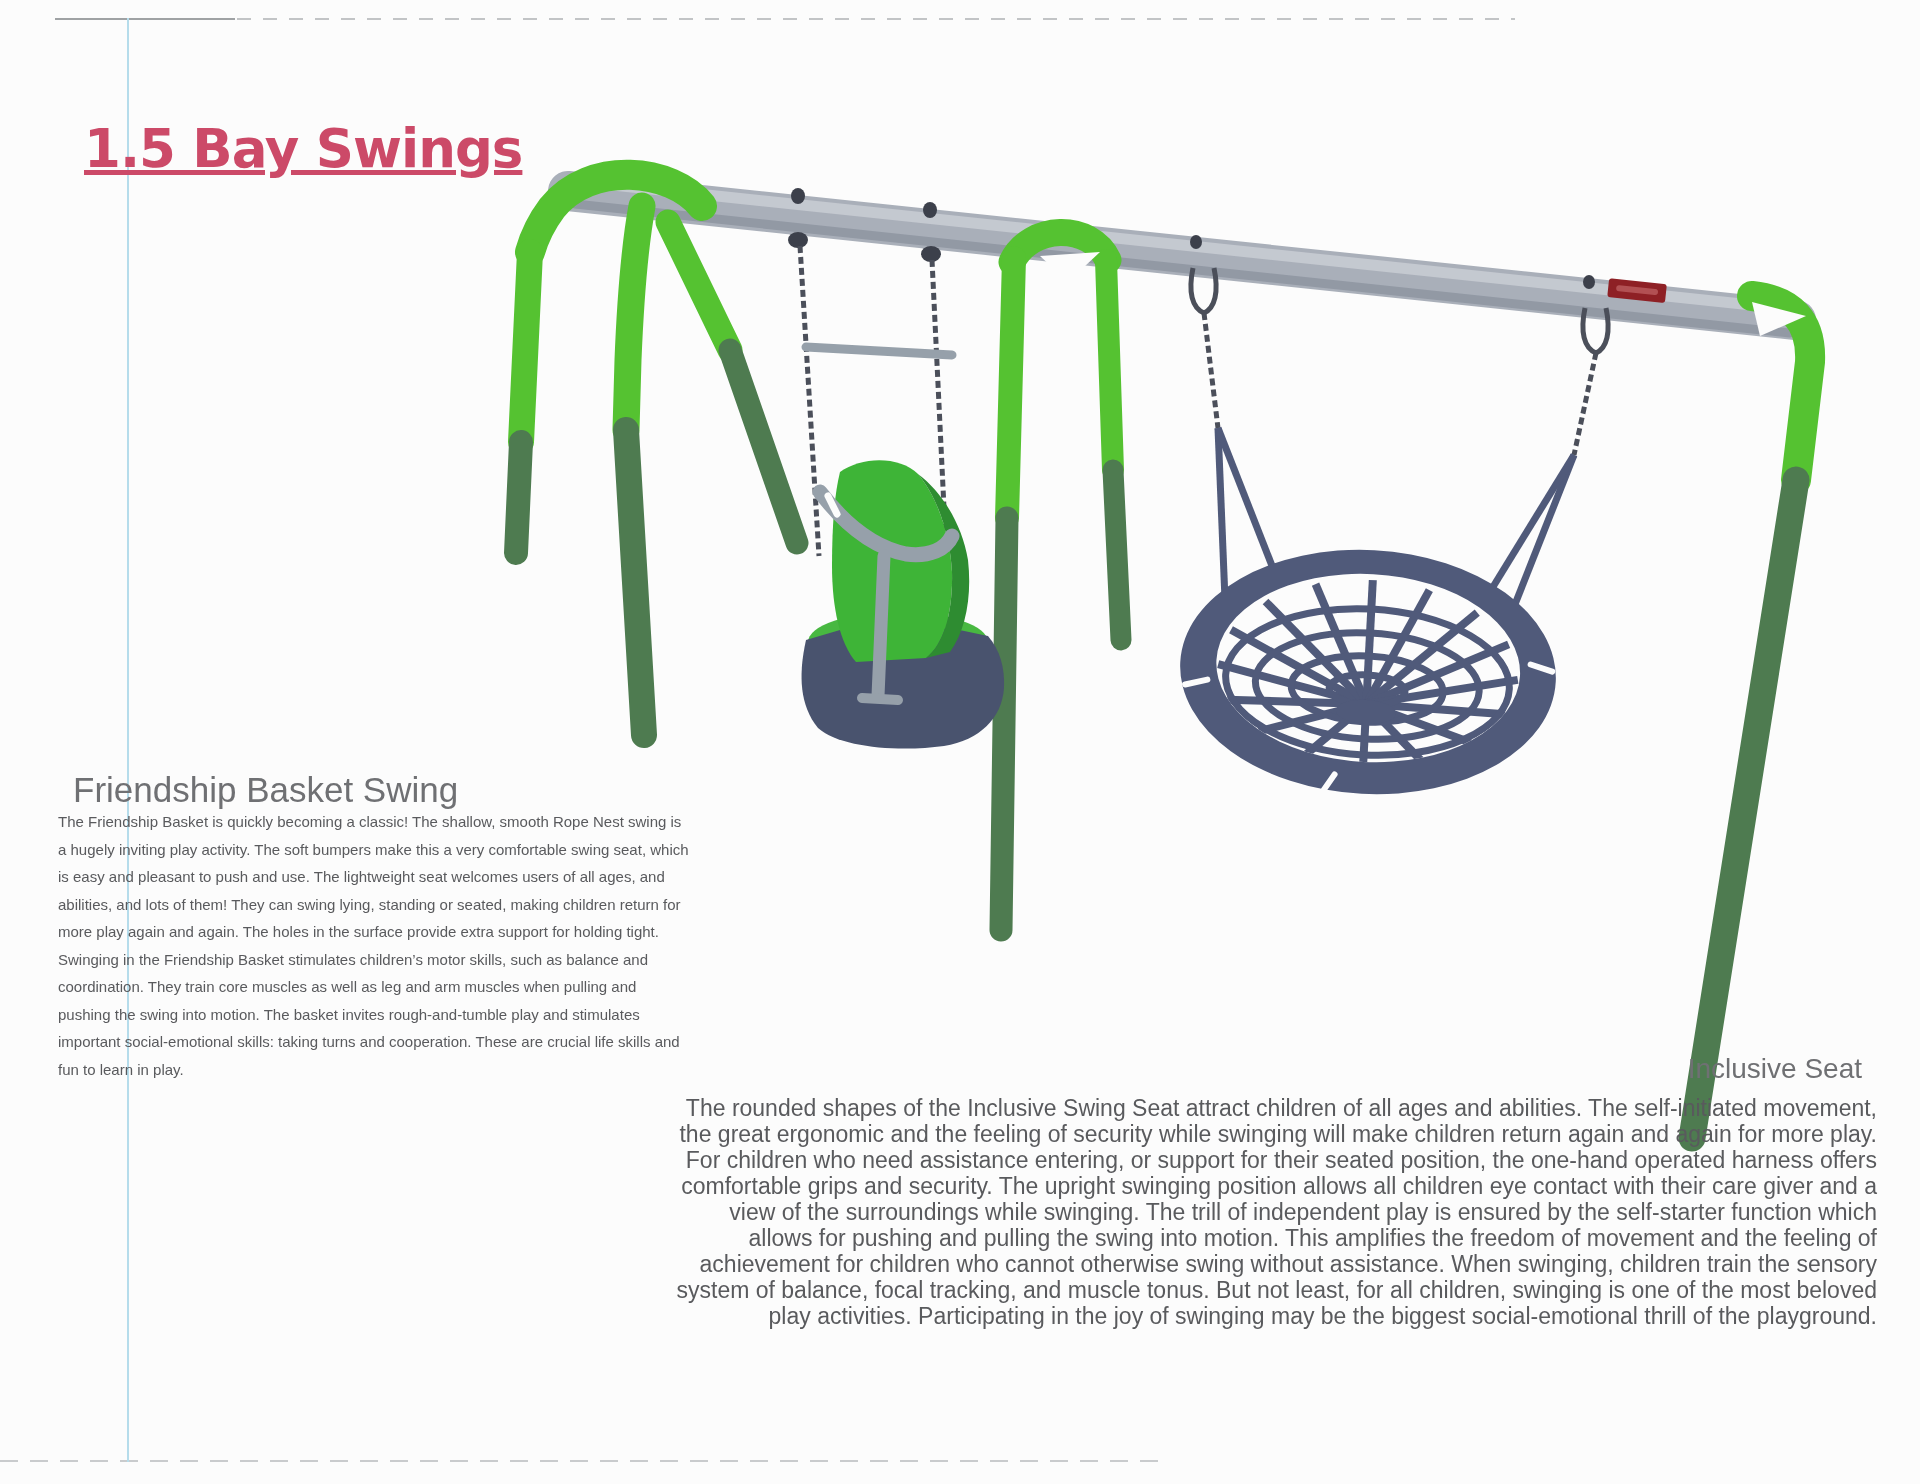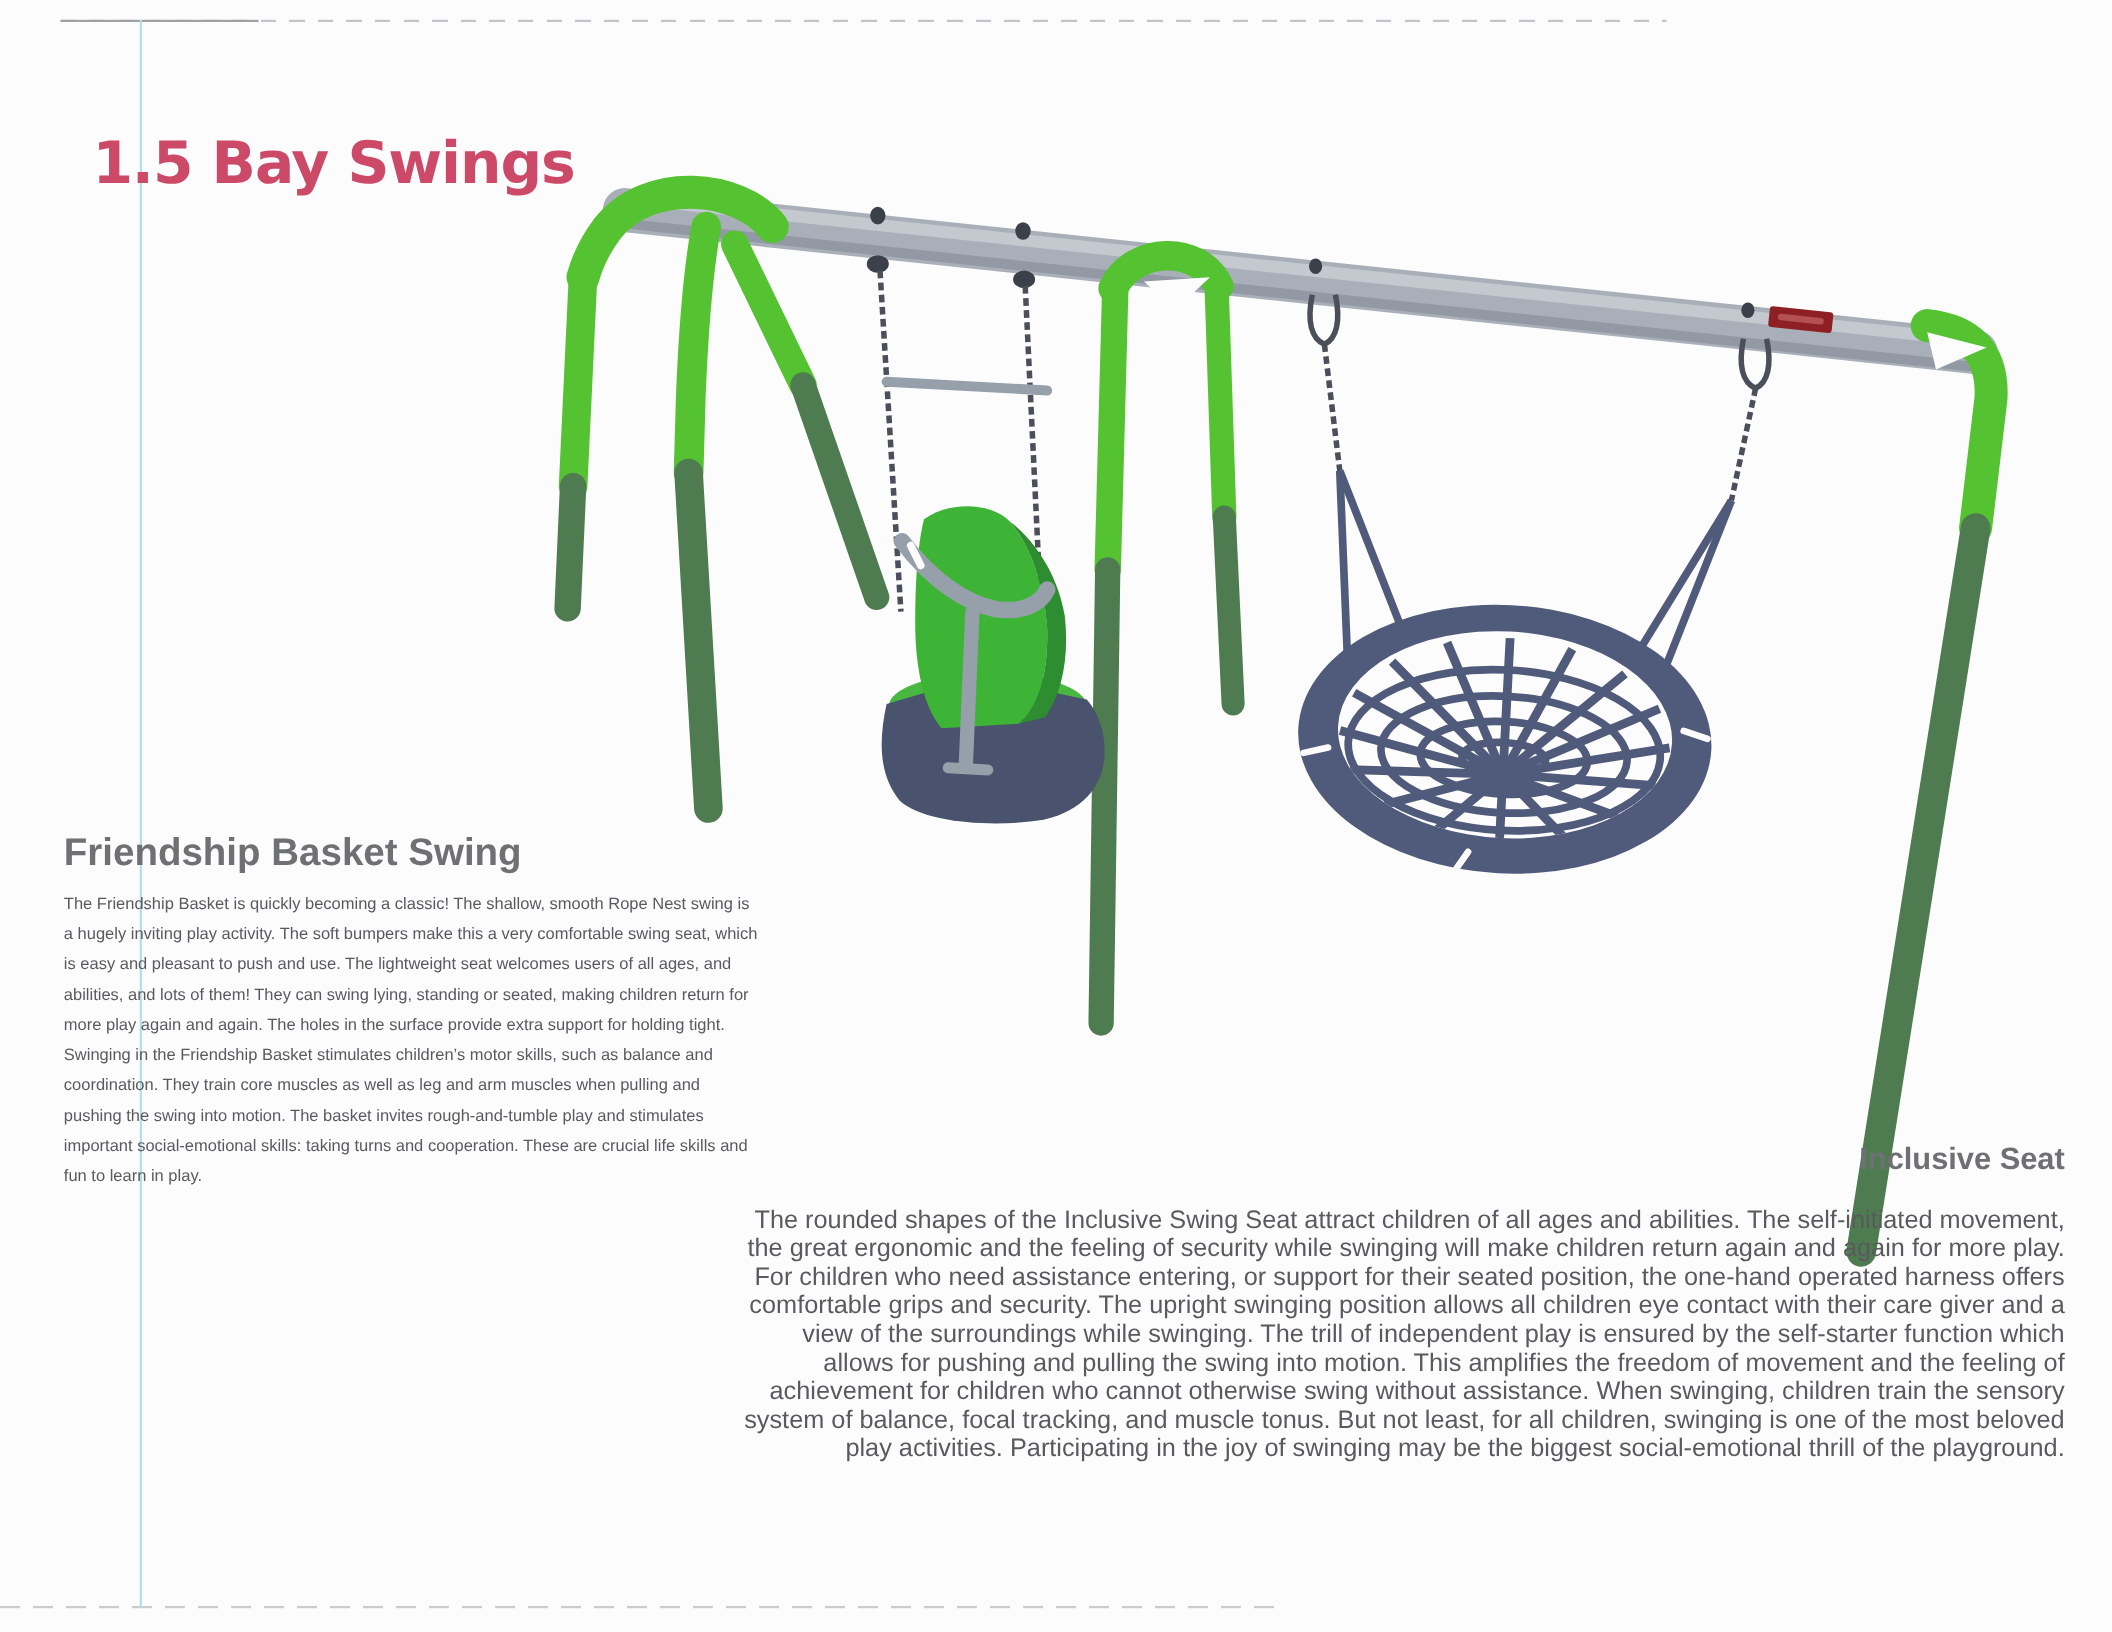--- a/index.html
+++ b/index.html
@@ -26,23 +26,24 @@
   .page{
     position:relative;width:1920px;height:1484px;background:var(--page-bg,#fcfcfc);
     overflow:hidden;margin:0 auto;
   }
   .illustration{position:absolute;left:0;top:0;width:1920px;height:1484px;}
   .page-title{
     position:absolute;left:84px;top:118px;margin:0;
     font-family:"DejaVu Sans","Liberation Sans",sans-serif;
     font-size:53px;font-weight:800;letter-spacing:-1px;
     color:var(--title-pink,#cc4a68);
+    text-decoration:underline;
   }
   .section-heading{
-    position:absolute;margin:0;font-weight:700;
+    position:absolute;margin:15px;font-weight:400;
     color:var(--heading-gray,#6f7073);
   }
   .heading-friendship{left:58px;top:755px;font-size:35px;}
   .heading-inclusive{right:43px;top:1038px;font-size:28px;text-align:right;}
   .body-text{
     position:absolute;margin:0;white-space:pre-line;
     color:var(--body-gray,#595a5d);
   }
   .body-friendship{left:58px;top:808px;width:860px;font-size:15px;line-height:27.5px;text-align:left;}
   .body-inclusive{right:43px;top:1095px;width:1420px;font-size:23px;line-height:26px;text-align:right;}

